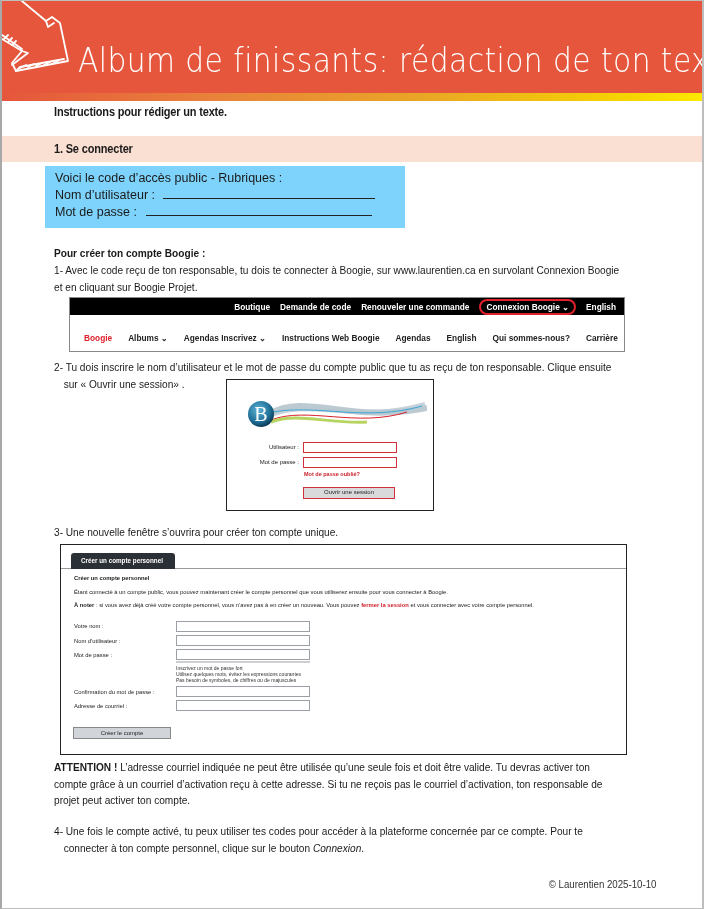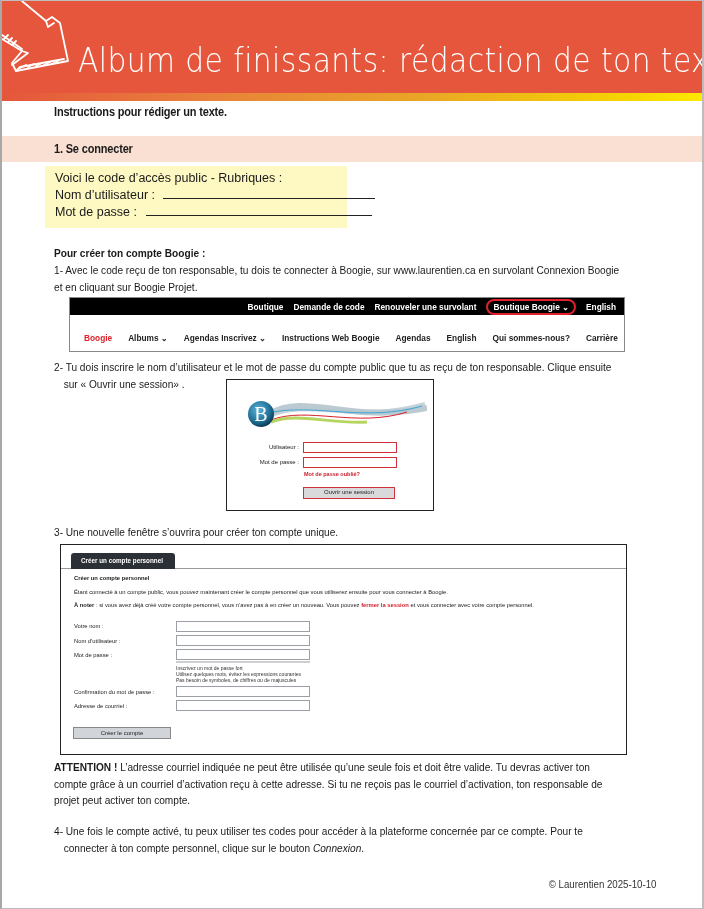--- a/index.html
+++ b/index.html
@@ -11,21 +11,21 @@
   .header { position: absolute; left: 0; top: 0; width: 700px; height: 100px; background: #e5563c; overflow: hidden; }
   .header-strip { position: absolute; left: 0; top: 92px; width: 700px; height: 8px; background: linear-gradient(90deg, #e5563c 0%, #e8823a 30%, #e9a626 60%, #f6d500 90%, #ffe900 100%); }
   .header-title { position: absolute; left: 76px; top: 40px; font-family: "DejaVu Sans", sans-serif; font-weight: 200; font-size: 33px; color: #ffffff; letter-spacing: 0.5px; transform: scaleX(0.9); transform-origin: left center; white-space: nowrap; }
   .arrow-icon { position: absolute; left: 0; top: 0; width: 80px; height: 80px; }
 
   
   .cond { font-family: "Liberation Sans", sans-serif; letter-spacing: -0.2px; }
   .subtitle { position: absolute; left: 52px; top: 104px; font-size: 12.5px; font-weight: bold; transform: scaleX(0.88); transform-origin: left; white-space: nowrap; }
   .section-bar { position: absolute; left: 0; top: 135px; width: 700px; height: 26px; background: #fadfd3; }
   .section-title { position: absolute; left: 52px; top: 141px; font-size: 12.5px; font-weight: bold; transform: scaleX(0.88); transform-origin: left; white-space: nowrap; }
-  .access-box { position: absolute; left: 43px; top: 165px; width: 302px; height: 62px; background: #fef9c3; padding: 4px 0 0 10px; }
+  .access-box { position: absolute; left: 43px; top: 165px; width: 360px; height: 62px; background: #7dd3fc; padding: 4px 0 0 10px; }
   .access-line { font-family: "Liberation Sans", sans-serif; font-size: 12.5px; line-height: 17px; white-space: nowrap; color: #1a1a1a; }
   .blank { display: inline-block; border-bottom: 1px solid #222; height: 11px; vertical-align: baseline; }
 
   .para { position: absolute; left: 52px; font-family: "Liberation Sans", sans-serif; font-size: 11.5px; line-height: 16.5px; color: #1a1a1a; transform: scaleX(0.88); transform-origin: left top; white-space: nowrap; }
   .bold { font-weight: bold; }
   .indent { padding-left: 11px; }
 
   
   .nav-shot { position: absolute; left: 67px; top: 296px; width: 556px; height: 55px; border: 1px solid #888; background: #fff; font-family: "Liberation Sans", sans-serif; }
   .nav-top { height: 17px; background: #000; display: flex; justify-content: flex-end; align-items: center; gap: 10px; padding-right: 8px; font-size: 8.3px; font-weight: bold; color: #fff; }
@@ -100,22 +100,22 @@
   <div class="para bold" style="top:244px;">Pour créer ton compte Boogie :</div>
   <div class="para" style="top:261px;">
     <div>1- Avec le code reçu de ton responsable, tu dois te connecter à Boogie, sur www.laurentien.ca en survolant Connexion Boogie</div>
     <div>et en cliquant sur Boogie Projet.</div>
   </div>
 
   <div class="nav-shot">
     <div class="nav-top">
       <span>Boutique</span>
       <span>Demande de code</span>
-      <span>Renouveler une survolant</span>
-      <span class="connexion-highlight">Boutique Boogie ⌄</span>
+      <span>Renouveler une commande</span>
+      <span class="connexion-highlight">Connexion Boogie ⌄</span>
       <span>English</span>
     </div>
     <div class="nav-main">
       <span class="active">Boogie</span>
       <span>Albums ⌄</span>
       <span>Agendas Inscrivez ⌄</span>
       <span>Instructions Web Boogie</span>
       <span>Agendas</span>
       <span>English</span>
       <span>Qui sommes-nous?</span>

